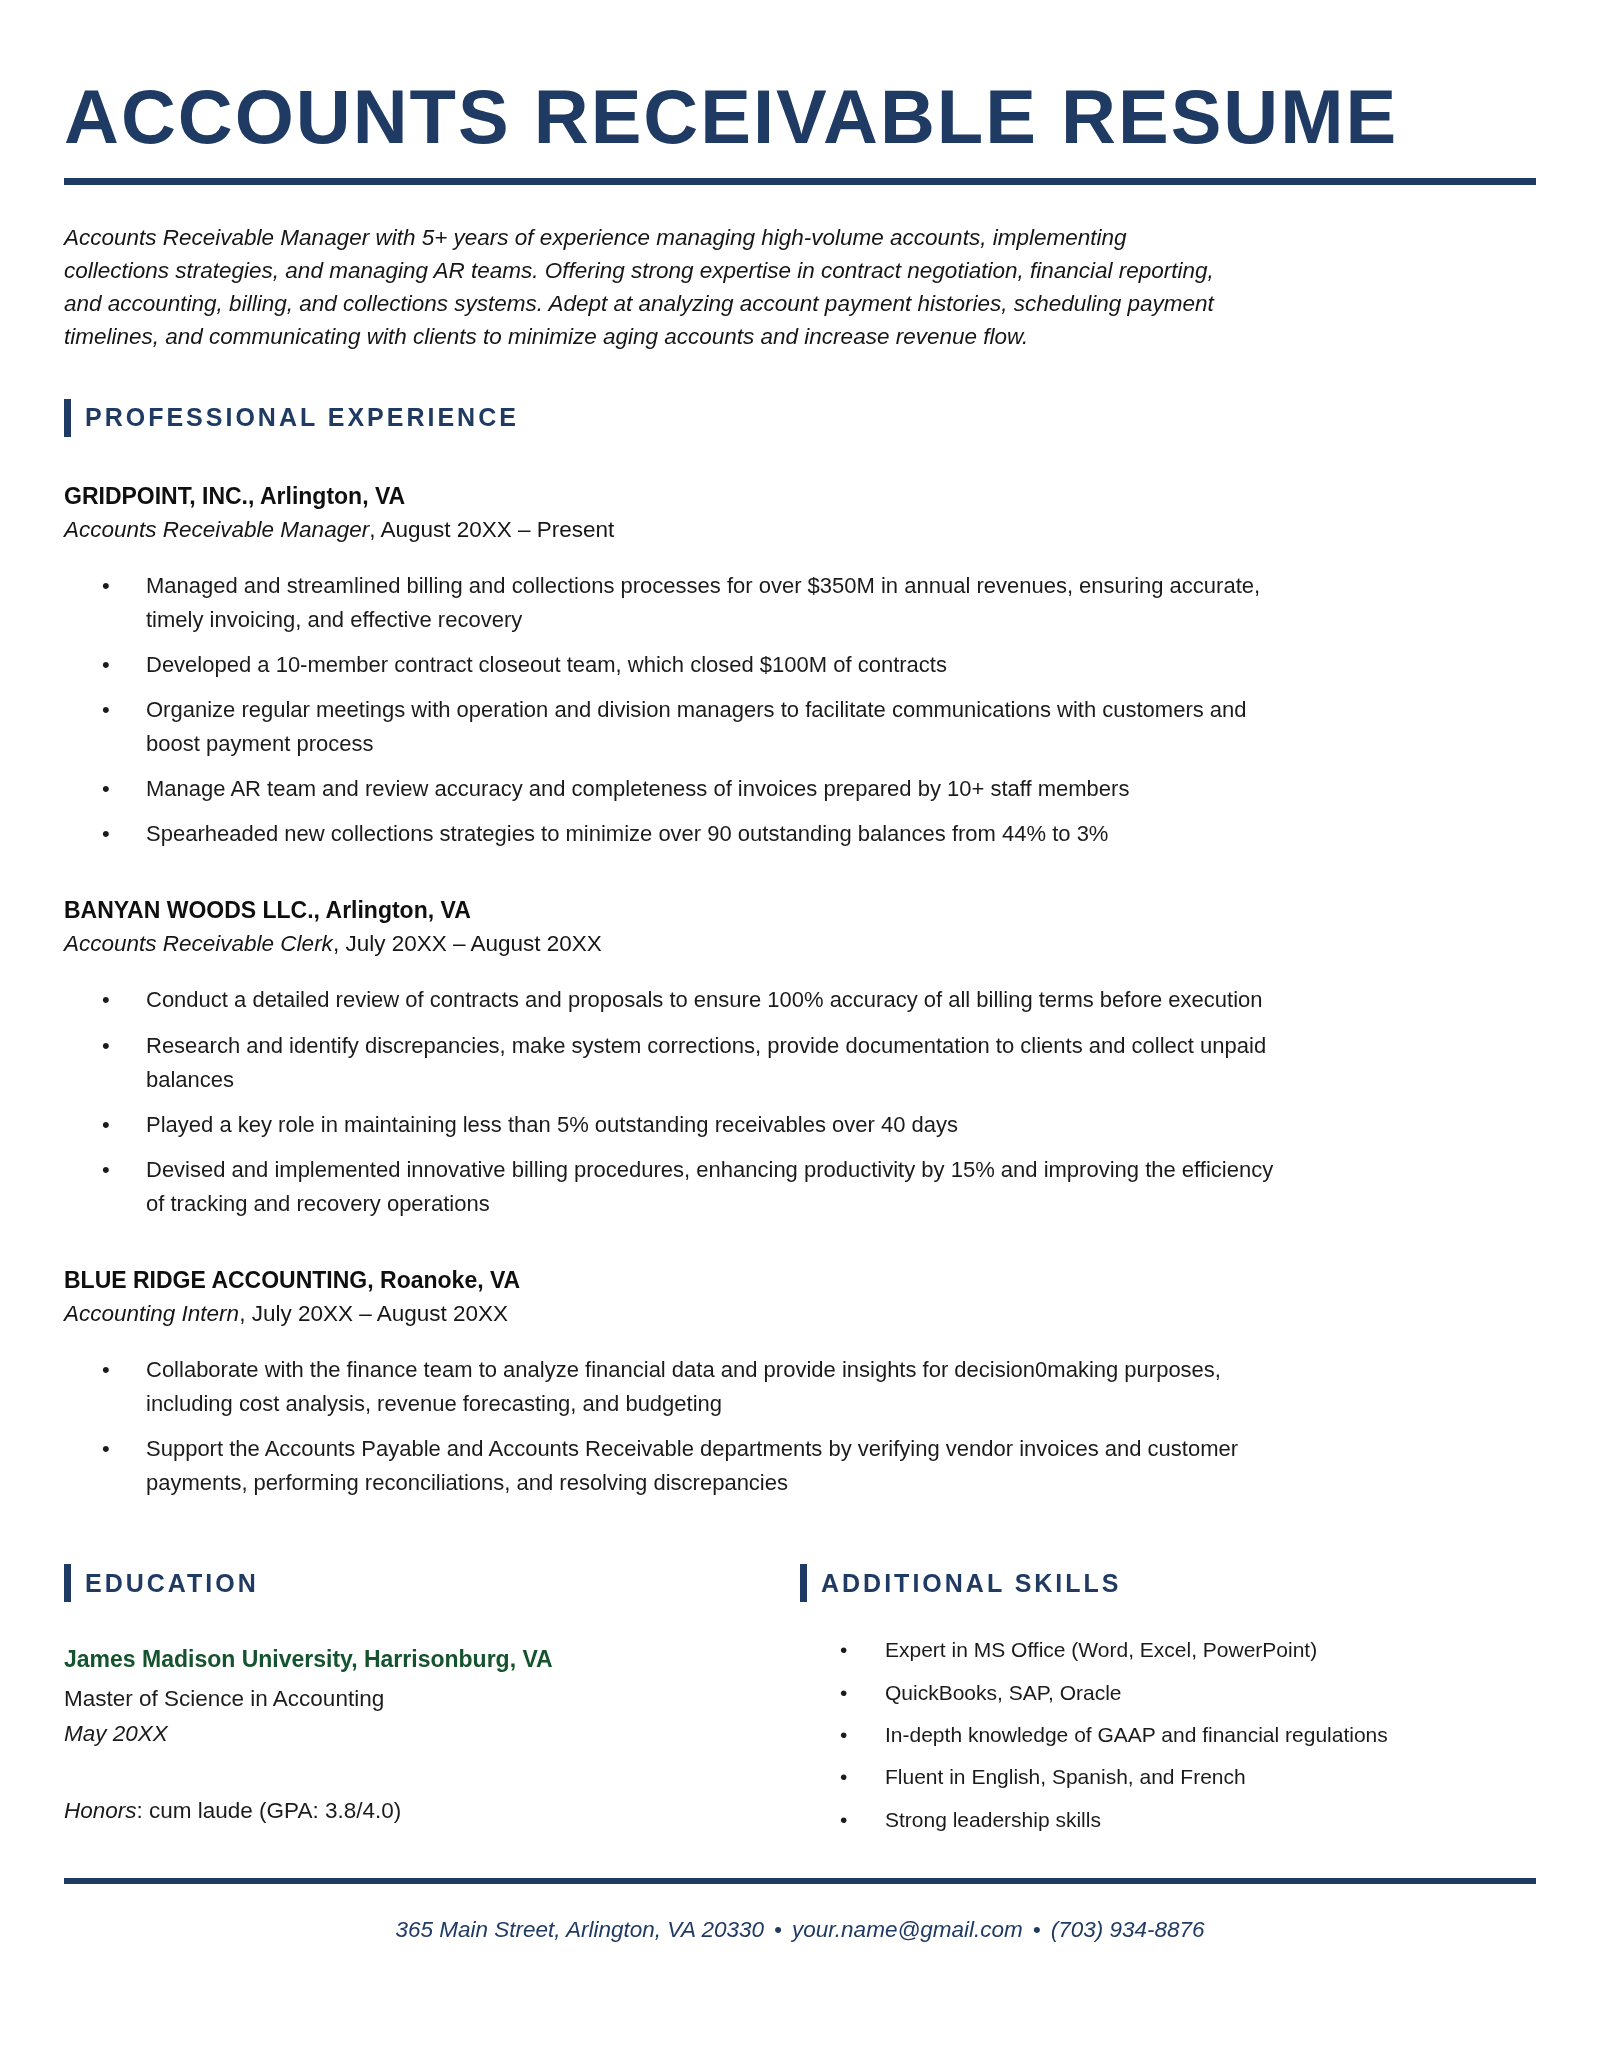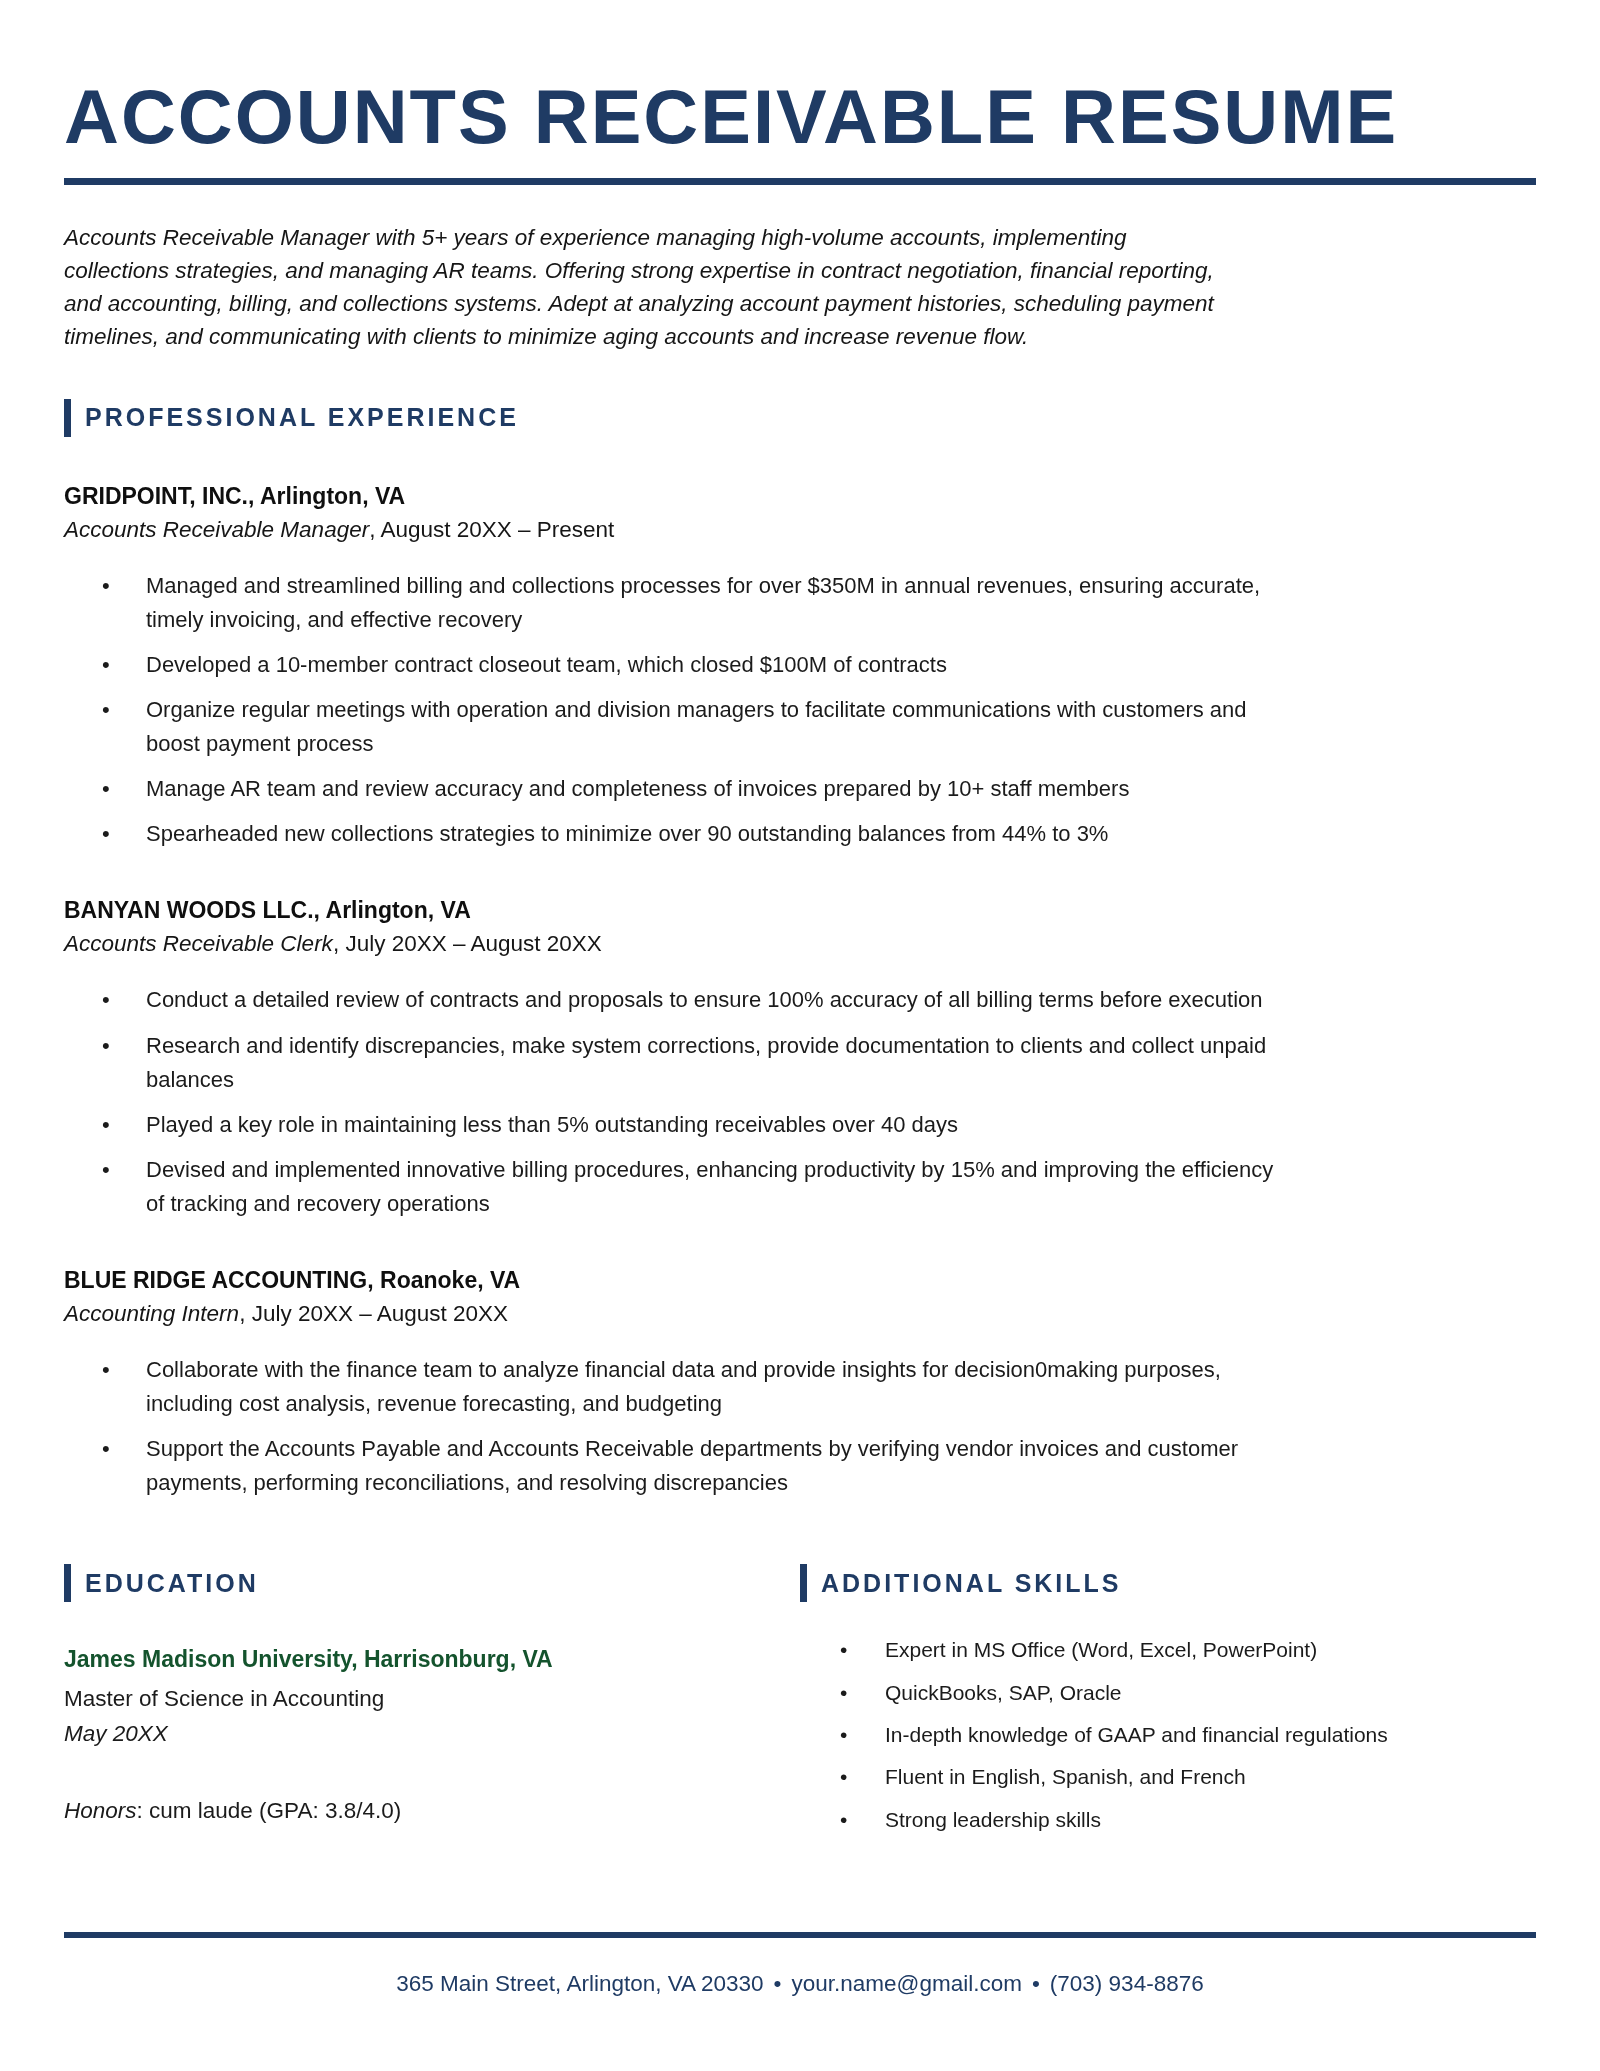--- a/index.html
+++ b/index.html
@@ -102,21 +102,21 @@
     line-height: 1.3;
   }
   ul.skills li::before {
     content: "\2022";
     position: absolute;
     left: 40px;
     top: 0;
   }
 
   
-  .footer { position: absolute; left: 64px; right: 64px; top: 1932px; }
+  .footer { position: absolute; left: 64px; right: 64px; top: 1878px; font-style: italic; }
   .footer-rule { height: 6px; background: var(--accent, #1F3B64); }
   .contact {
     margin-top: 33px;
     text-align: center;
     color: var(--accent, #1F3B64);
     font-size: 22.5px;
   }
   .contact .sep { margin: 0 10px; }
 </style>
 </head>

